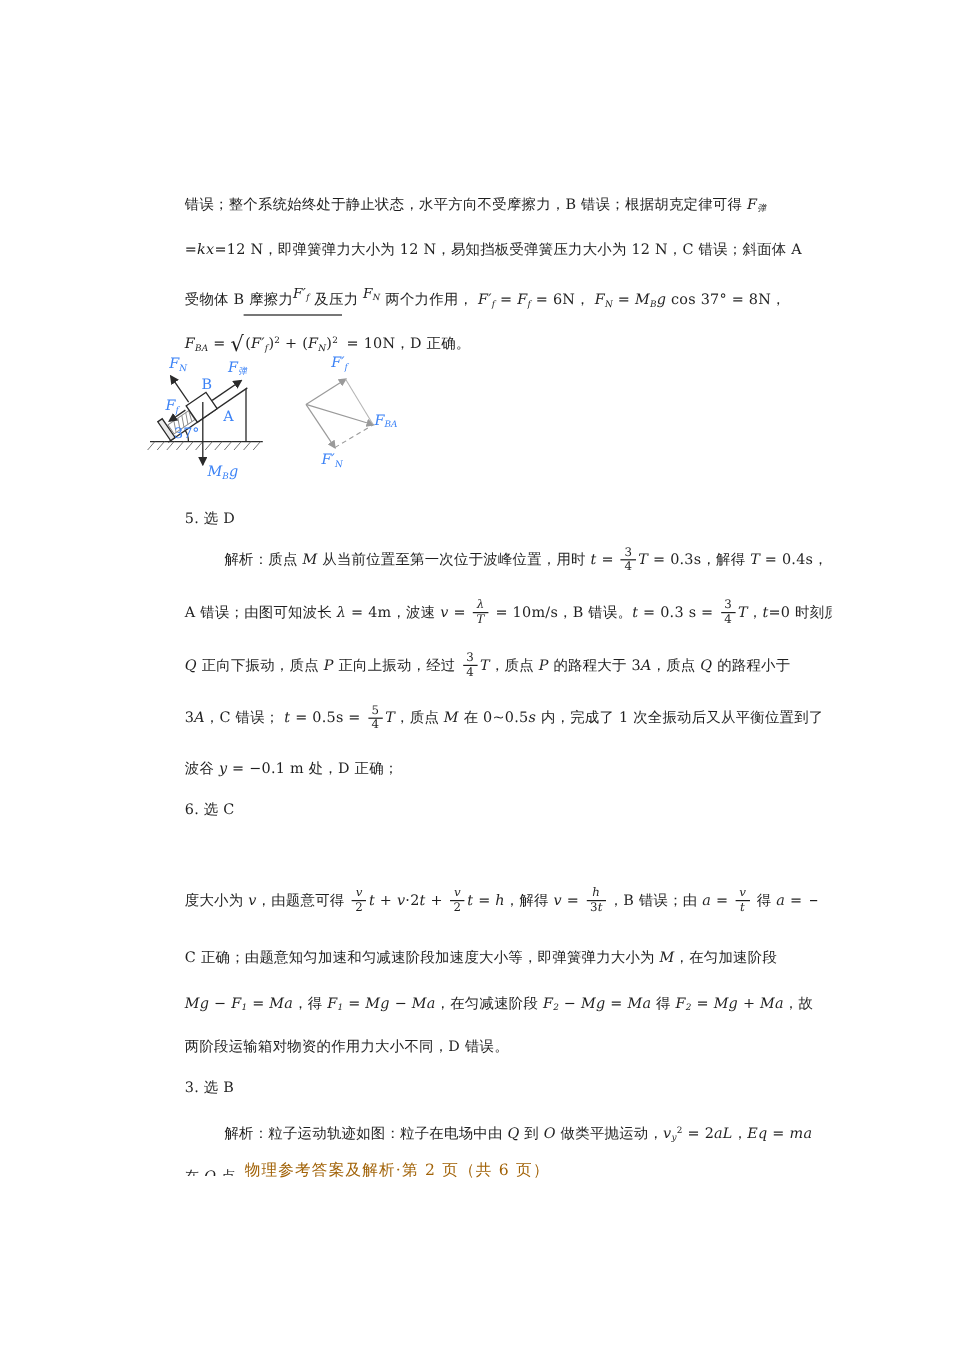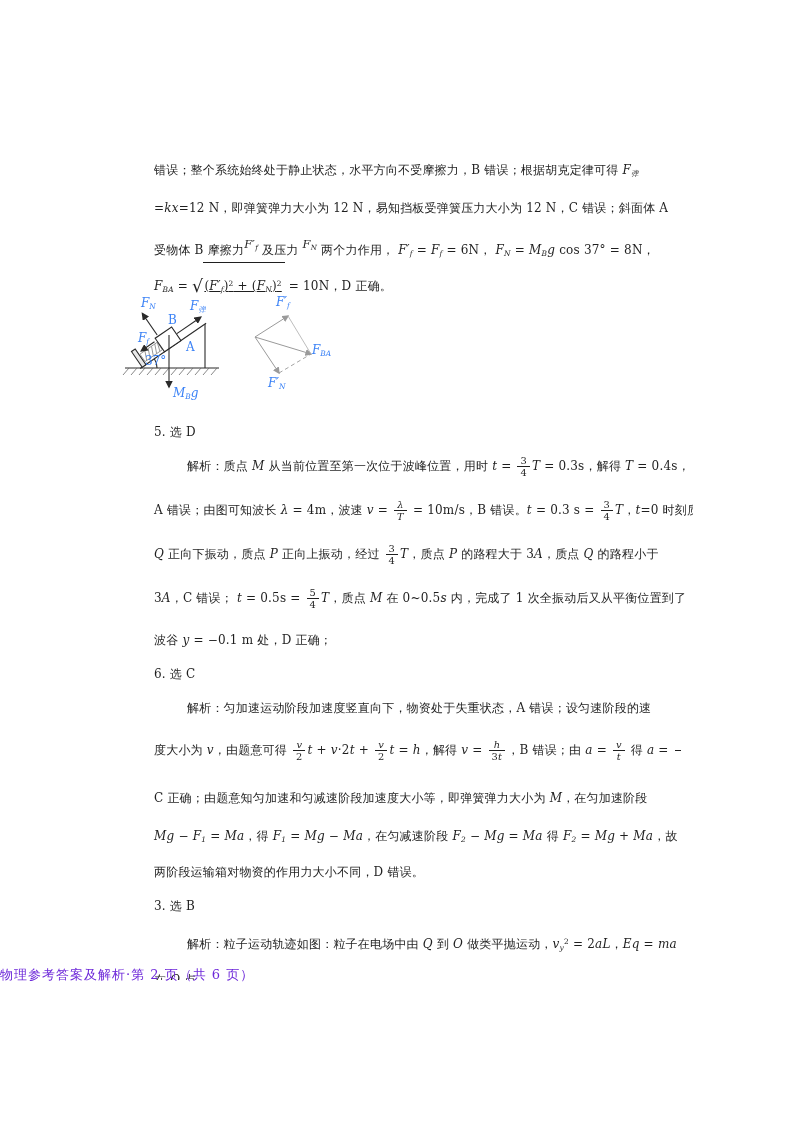--- a/index.html
+++ b/index.html
@@ -14,47 +14,46 @@
   .tk-i{font-family:"DejaVu Serif","Liberation Serif",serif;font-style:italic;}
   .tk-sub{font-size:0.62em;font-style:italic;vertical-align:-0.28em;}
   .tk-sup{font-size:0.62em;vertical-align:0.55em;}
   .raised{vertical-align:0.5em;font-size:0.95em;}
   .frac{display:inline-block;vertical-align:middle;text-align:center;
         font-size:0.82em;line-height:1.15;margin:0 2px;}
   .frac .num{display:block;border-bottom:1px solid #1f1f1f;padding:0 3px;}
   .frac .den{display:block;padding:0 3px;}
   .sqrt{display:inline-block;white-space:nowrap;}
   .sqrt-sym{font-style:normal;font-size:1.45em;vertical-align:-0.12em;}
-  .sqrt-body{display:inline-block;border-top:1.3px solid #1f1f1f;padding:1px 3px 0 1px;text-decoration:underline;}
+  .sqrt-body{display:inline-block;border-top:1.3px solid #1f1f1f;padding:1px 3px 0 1px;}
   
   .figure{position:absolute;left:115px;top:295px;width:270px;height:114px;}
   .figure svg{position:absolute;left:0;top:0;}
   .flabel{position:absolute;font-size:12px;line-height:12px;white-space:nowrap;color:#3b82f6;}
   
-  .footer{position:absolute;left:0;top:966px;width:662px;
-          font-size:13px;color:#6d28d9;letter-spacing:1px;}
+  .footer{position:absolute;left:0;top:966px;width:662px;text-align:center;
+          font-size:13px;color:#a16207;letter-spacing:1px;}
 </style>
 </head>
 <body>
 
 <div class="page">
 
   <div class="textcol">
     <div class="ln" style="top:0px"><span class="tk-t">错误；整个系统始终处于静止状态，水平方向不受摩擦力，B 错误；根据胡克定律可得 </span><span class="tk-i">F</span><span class="tk-sub">弹</span></div>
     <div class="ln" style="top:38px"><span class="tk-t">=</span><span class="tk-i">kx</span><span class="tk-t">=12 N，即弹簧弹力大小为 12 N，易知挡板受弹簧压力大小为 12 N，C 错误；斜面体 A</span></div>
     <div class="ln" style="top:74px"><span class="tk-t">受物体 B 摩擦力</span><span class="raised"><span class="tk-i">F′</span><span class="tk-sub">f</span></span><span class="tk-t"> 及压力 </span><span class="raised"><span class="tk-i">F</span><span class="tk-sub">N</span></span><span class="tk-t"> 两个力作用， </span><span class="tk-i">F′</span><span class="tk-sub">f</span><span class="tk-t"> = </span><span class="tk-i">F</span><span class="tk-sub">f</span><span class="tk-t"> = 6N， </span><span class="tk-i">F</span><span class="tk-sub">N</span><span class="tk-t"> = </span><span class="tk-i">M</span><span class="tk-sub">B</span><span class="tk-i">g</span><span class="tk-t"> cos 37° = 8N，</span></div>
     <div class="ln" style="top:112px"><span class="tk-i">F</span><span class="tk-sub">BA</span><span class="tk-t"> = </span><span class="sqrt"><span class="sqrt-sym">√</span><span class="sqrt-body"><span class="tk-t">(</span><span class="tk-i">F′</span><span class="tk-sub">f</span><span class="tk-t">)</span><span class="tk-sup">2</span><span class="tk-t"> + (</span><span class="tk-i">F</span><span class="tk-sub">N</span><span class="tk-t">)</span><span class="tk-sup">2</span></span></span><span class="tk-t"> = 10N，D 正确。</span></div>
     <div class="ln" style="top:262px"><span class="tk-t">5. 选 D</span></div>
     <div class="ln ind" style="top:296px"><span class="tk-t">解析：质点 </span><span class="tk-i">M</span><span class="tk-t"> 从当前位置至第一次位于波峰位置，用时 </span><span class="tk-i">t</span><span class="tk-t"> = </span><span class="frac"><span class="num"><span class="tk-t">3</span></span><span class="den"><span class="tk-t">4</span></span></span><span class="tk-i">T</span><span class="tk-t"> = 0.3s，解得 </span><span class="tk-i">T</span><span class="tk-t"> = 0.4s，</span></div>
     <div class="ln" style="top:340px"><span class="tk-t">A 错误；由图可知波长 </span><span class="tk-i">λ</span><span class="tk-t"> = 4m，波速 </span><span class="tk-i">v</span><span class="tk-t"> = </span><span class="frac"><span class="num"><span class="tk-i">λ</span></span><span class="den"><span class="tk-i">T</span></span></span><span class="tk-t"> = 10m/s，B 错误。</span><span class="tk-i">t</span><span class="tk-t"> = 0.3 s = </span><span class="frac"><span class="num"><span class="tk-t">3</span></span><span class="den"><span class="tk-t">4</span></span></span><span class="tk-i">T</span><span class="tk-t">，</span><span class="tk-i">t</span><span class="tk-t">=0 时刻质点</span></div>
     <div class="ln" style="top:384px"><span class="tk-i">Q</span><span class="tk-t"> 正向下振动，质点 </span><span class="tk-i">P</span><span class="tk-t"> 正向上振动，经过 </span><span class="frac"><span class="num"><span class="tk-t">3</span></span><span class="den"><span class="tk-t">4</span></span></span><span class="tk-i">T</span><span class="tk-t">，质点 </span><span class="tk-i">P</span><span class="tk-t"> 的路程大于 3</span><span class="tk-i">A</span><span class="tk-t">，质点 </span><span class="tk-i">Q</span><span class="tk-t"> 的路程小于</span></div>
     <div class="ln" style="top:428px"><span class="tk-t">3</span><span class="tk-i">A</span><span class="tk-t">，C 错误； </span><span class="tk-i">t</span><span class="tk-t"> = 0.5s = </span><span class="frac"><span class="num"><span class="tk-t">5</span></span><span class="den"><span class="tk-t">4</span></span></span><span class="tk-i">T</span><span class="tk-t">，质点 </span><span class="tk-i">M</span><span class="tk-t"> 在 0~0.5</span><span class="tk-i">s</span><span class="tk-t"> 内，完成了 1 次全振动后又从平衡位置到了</span></div>
     <div class="ln" style="top:470px"><span class="tk-t">波谷 </span><span class="tk-i">y</span><span class="tk-t"> = −0.1 m 处，D 正确；</span></div>
     <div class="ln" style="top:504px"><span class="tk-t">6. 选 C</span></div>
-    <div class="ln ind" style="top:538px"><span class="tk-t">解析：匀加速运动阶段加速度竖直向下，物资处于失重状态，A 错误；设匀速阶段的速</span></div>
     <div class="ln" style="top:580px"><span class="tk-t">度大小为 </span><span class="tk-i">v</span><span class="tk-t">，由题意可得 </span><span class="frac"><span class="num"><span class="tk-i">v</span></span><span class="den"><span class="tk-t">2</span></span></span><span class="tk-i">t</span><span class="tk-t"> + </span><span class="tk-i">v</span><span class="tk-t">·2</span><span class="tk-i">t</span><span class="tk-t"> + </span><span class="frac"><span class="num"><span class="tk-i">v</span></span><span class="den"><span class="tk-t">2</span></span></span><span class="tk-i">t</span><span class="tk-t"> = </span><span class="tk-i">h</span><span class="tk-t">，解得 </span><span class="tk-i">v</span><span class="tk-t"> = </span><span class="frac"><span class="num"><span class="tk-i">h</span></span><span class="den"><span class="tk-t">3</span><span class="tk-i">t</span></span></span><span class="tk-t">，B 错误；由 </span><span class="tk-i">a</span><span class="tk-t"> = </span><span class="frac"><span class="num"><span class="tk-i">v</span></span><span class="den"><span class="tk-i">t</span></span></span><span class="tk-t"> 得 </span><span class="tk-i">a</span><span class="tk-t"> = </span><span class="frac"><span class="num"></span><span class="den"></span></span></div>
     <div class="ln" style="top:628px"><span class="tk-t">C 正确；由题意知匀加速和匀减速阶段加速度大小等，即弹簧弹力大小为 </span><span class="tk-i">M</span><span class="tk-t">，在匀加速阶段</span></div>
     <div class="ln" style="top:666px"><span class="tk-i">Mg</span><span class="tk-t"> − </span><span class="tk-i">F</span><span class="tk-sub">1</span><span class="tk-t"> = </span><span class="tk-i">Ma</span><span class="tk-t">，得 </span><span class="tk-i">F</span><span class="tk-sub">1</span><span class="tk-t"> = </span><span class="tk-i">Mg</span><span class="tk-t"> − </span><span class="tk-i">Ma</span><span class="tk-t">，在匀减速阶段 </span><span class="tk-i">F</span><span class="tk-sub">2</span><span class="tk-t"> − </span><span class="tk-i">Mg</span><span class="tk-t"> = </span><span class="tk-i">Ma</span><span class="tk-t"> 得 </span><span class="tk-i">F</span><span class="tk-sub">2</span><span class="tk-t"> = </span><span class="tk-i">Mg</span><span class="tk-t"> + </span><span class="tk-i">Ma</span><span class="tk-t">，故</span></div>
     <div class="ln" style="top:702px"><span class="tk-t">两阶段运输箱对物资的作用力大小不同，D 错误。</span></div>
     <div class="ln" style="top:736px"><span class="tk-t">3. 选 B</span></div>
     <div class="ln ind" style="top:772px"><span class="tk-t">解析：粒子运动轨迹如图：粒子在电场中由 </span><span class="tk-i">Q</span><span class="tk-t"> 到 </span><span class="tk-i">O</span><span class="tk-t"> 做类平抛运动，</span><span class="tk-i">v</span><span class="tk-sub">y</span><span class="tk-sup">2</span><span class="tk-t"> = 2</span><span class="tk-i">aL</span><span class="tk-t">，</span><span class="tk-i">Eq</span><span class="tk-t"> = </span><span class="tk-i">ma</span></div>
     <div class="ln" style="top:810px"><span class="tk-t">在 </span><span class="tk-i">O</span><span class="tk-t"> 点</span></div>
   </div>
 
   <div class="figure">

